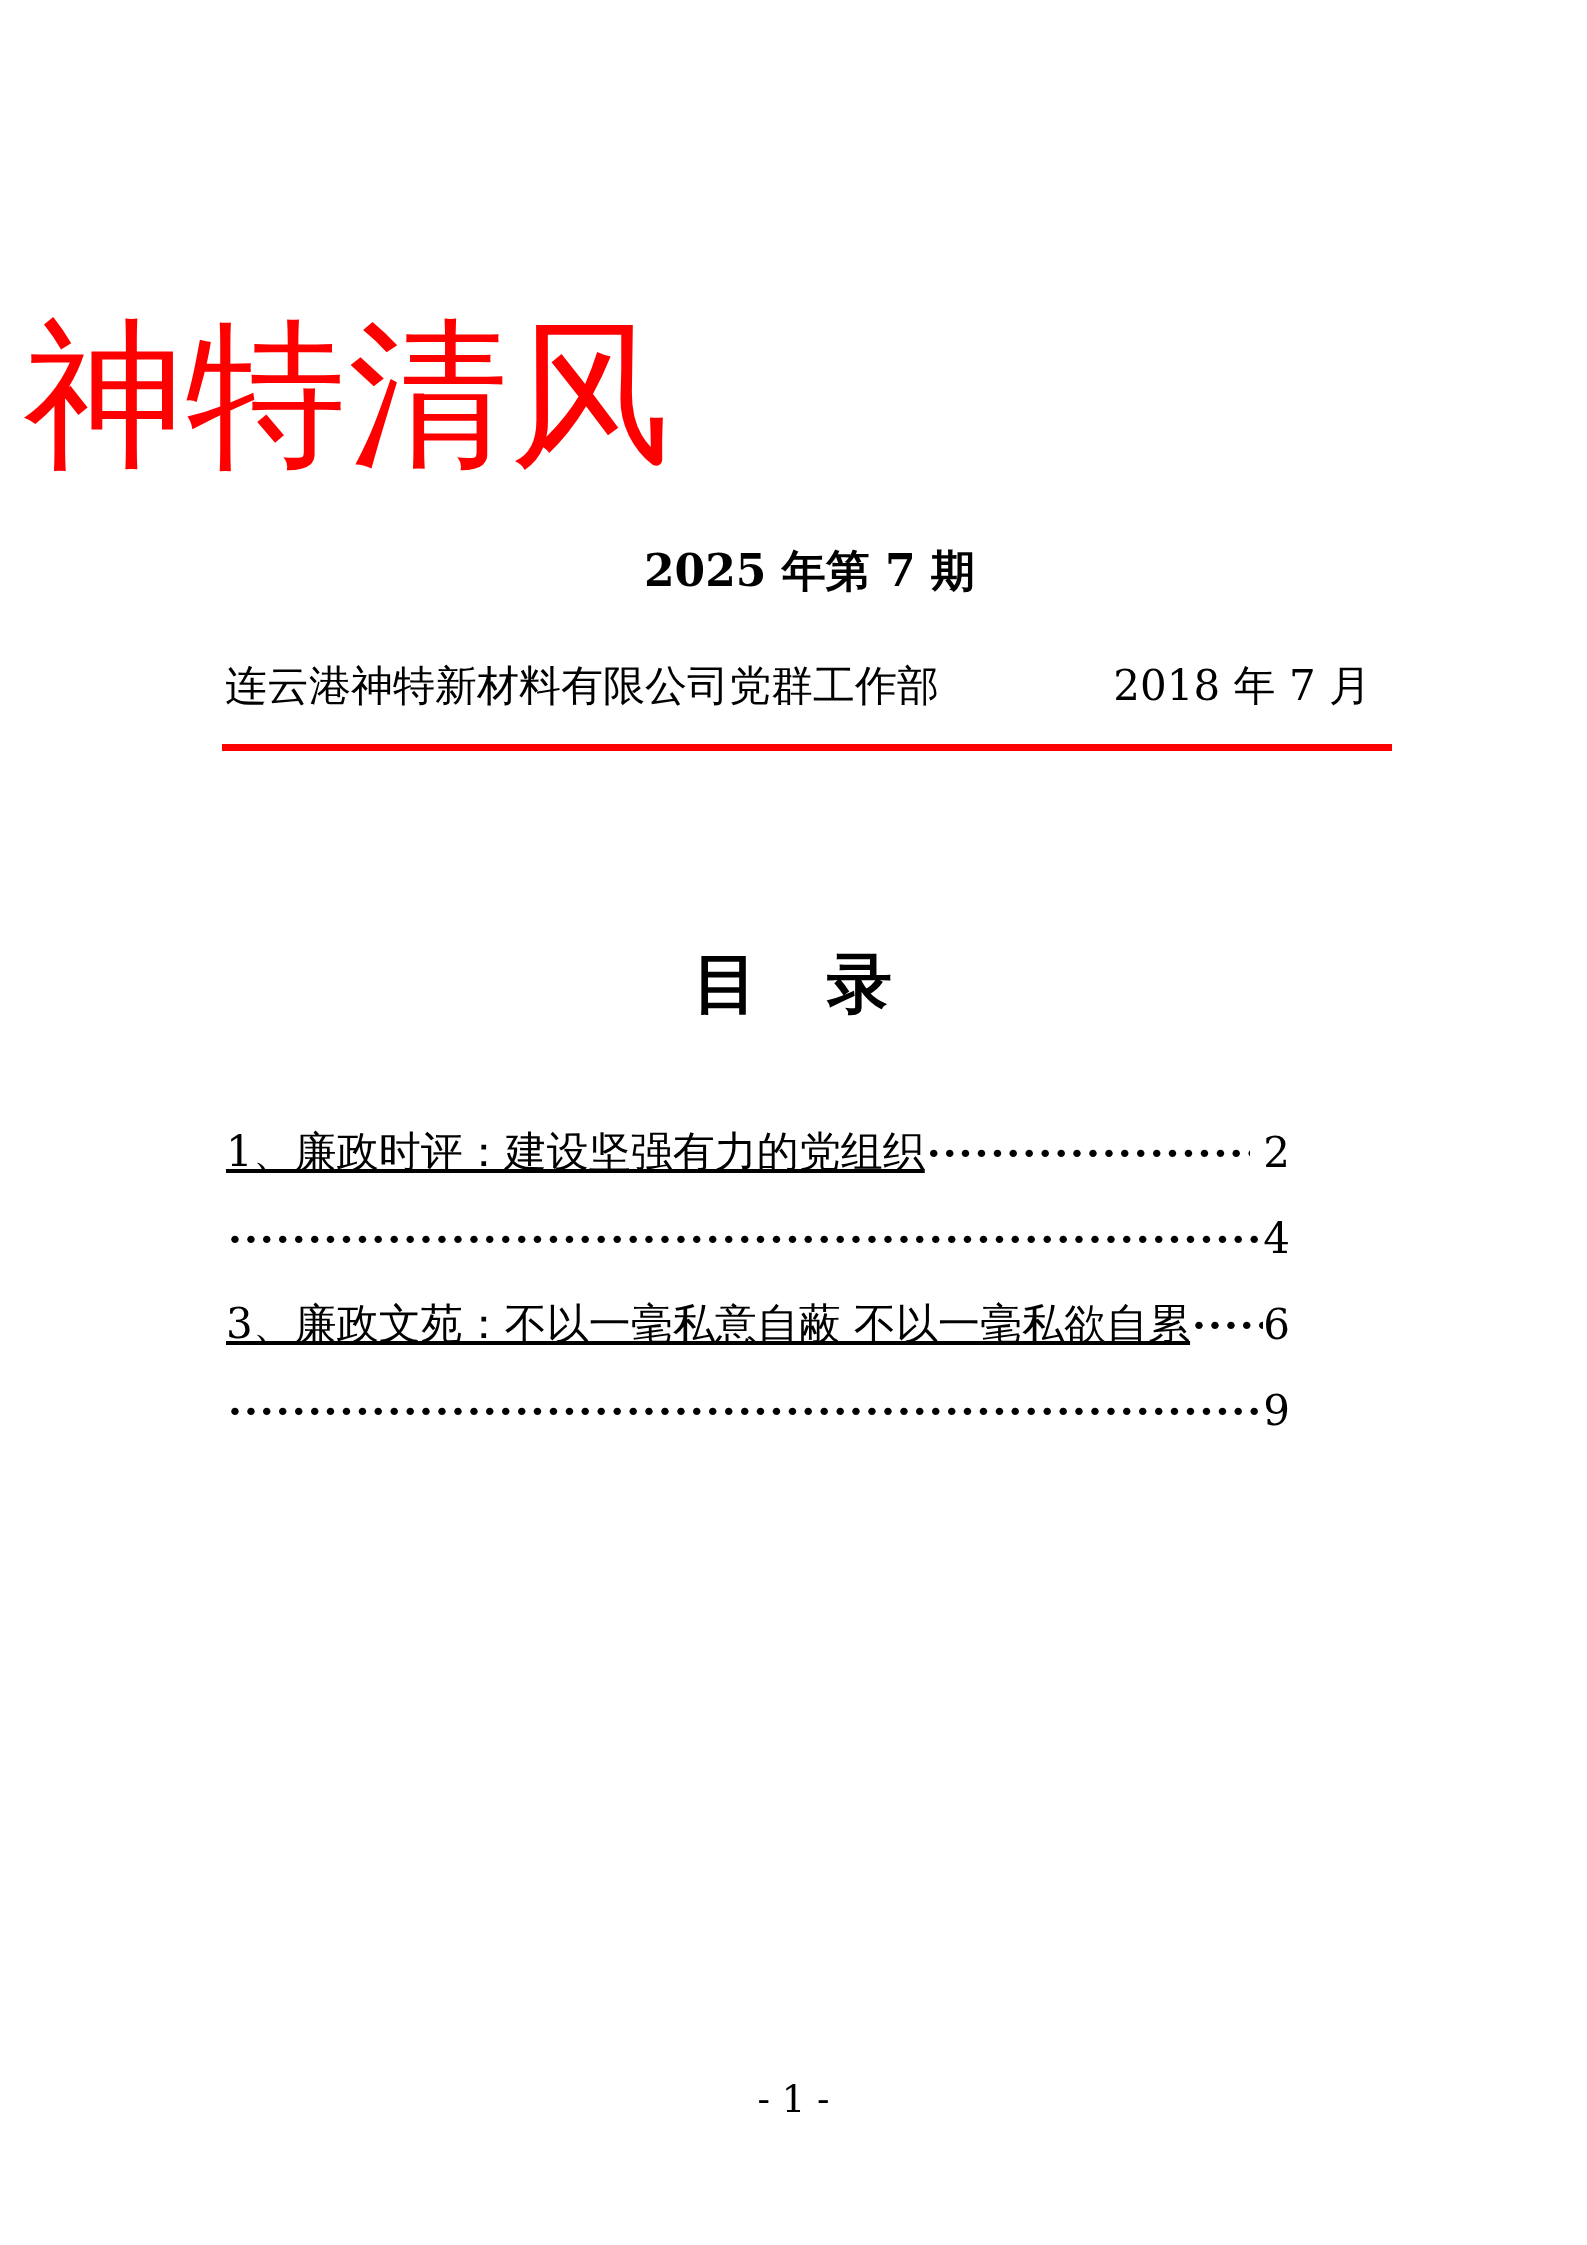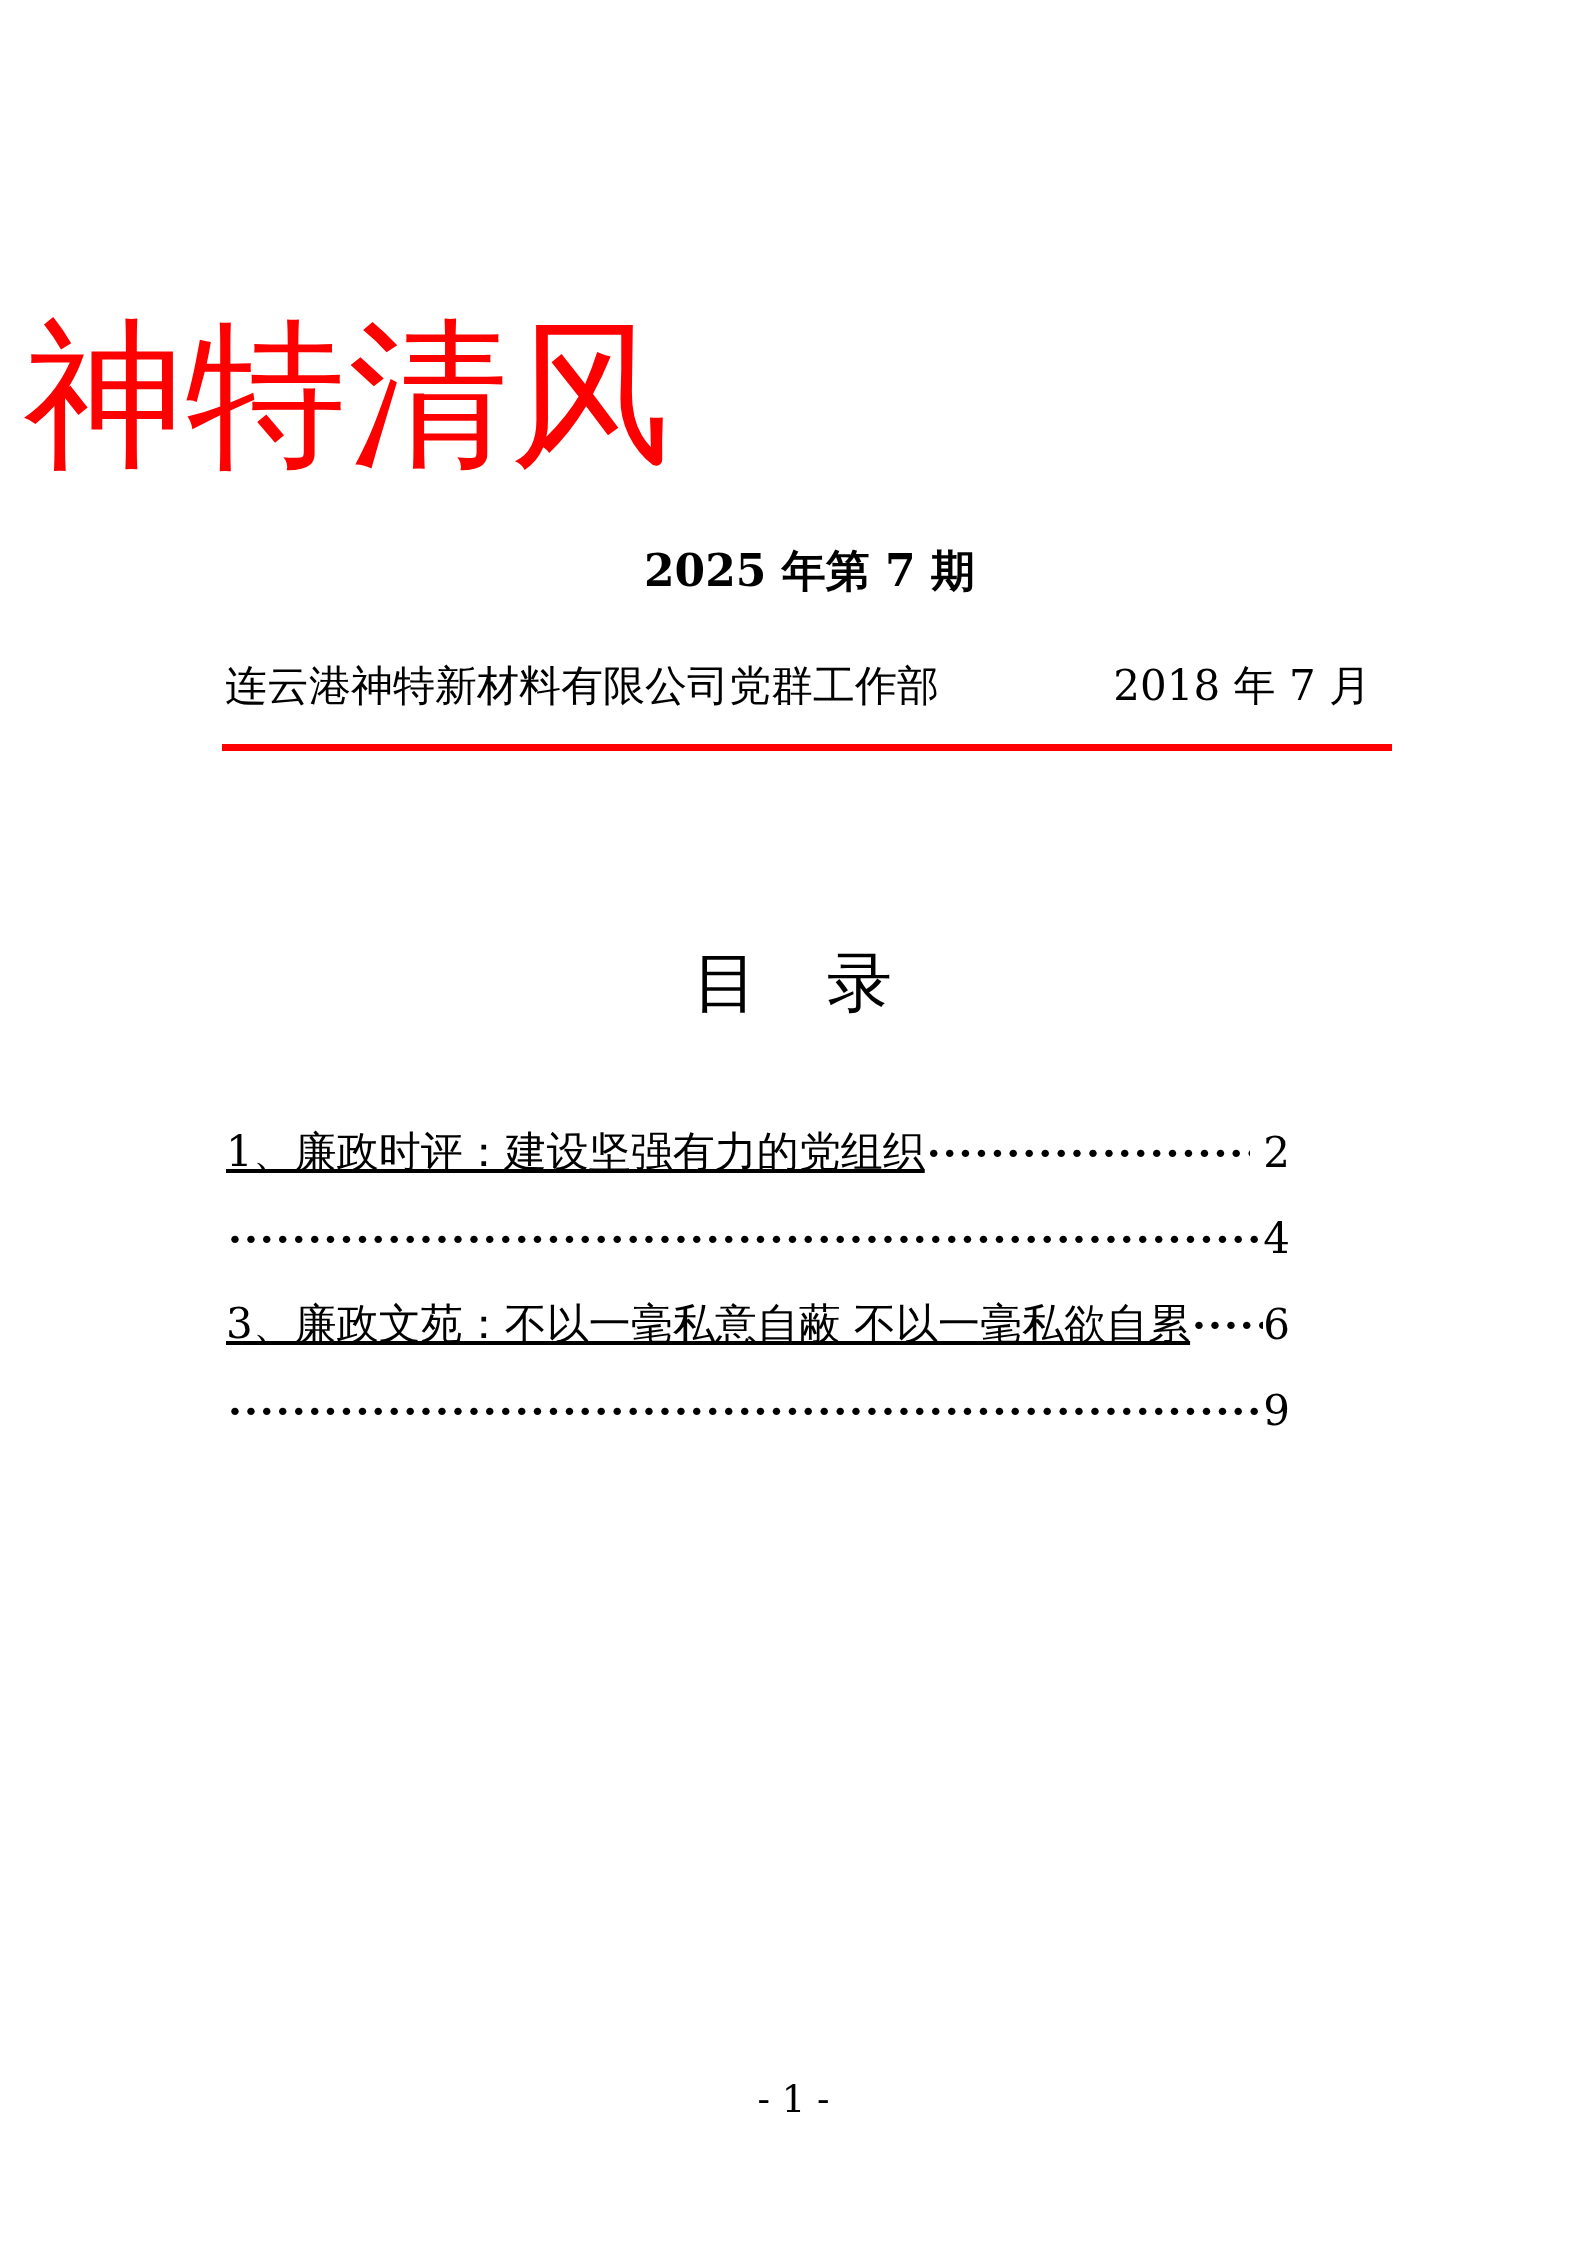--- a/index.html
+++ b/index.html
@@ -59,21 +59,21 @@
   }
   .toc-heading {
     position: absolute;
     top: 945px;
     left: 0;
     width: 100%;
     margin: 0;
     text-align: center;
     font-size: 65px;
     line-height: 76px;
-    font-weight: normal;
+    font-weight: bold;
     letter-spacing: 2px;
   }
   .toc {
     position: absolute;
     top: 1109px;
     left: 226px;
     width: 1064px;
   }
   .toc-row {
     display: flex;

